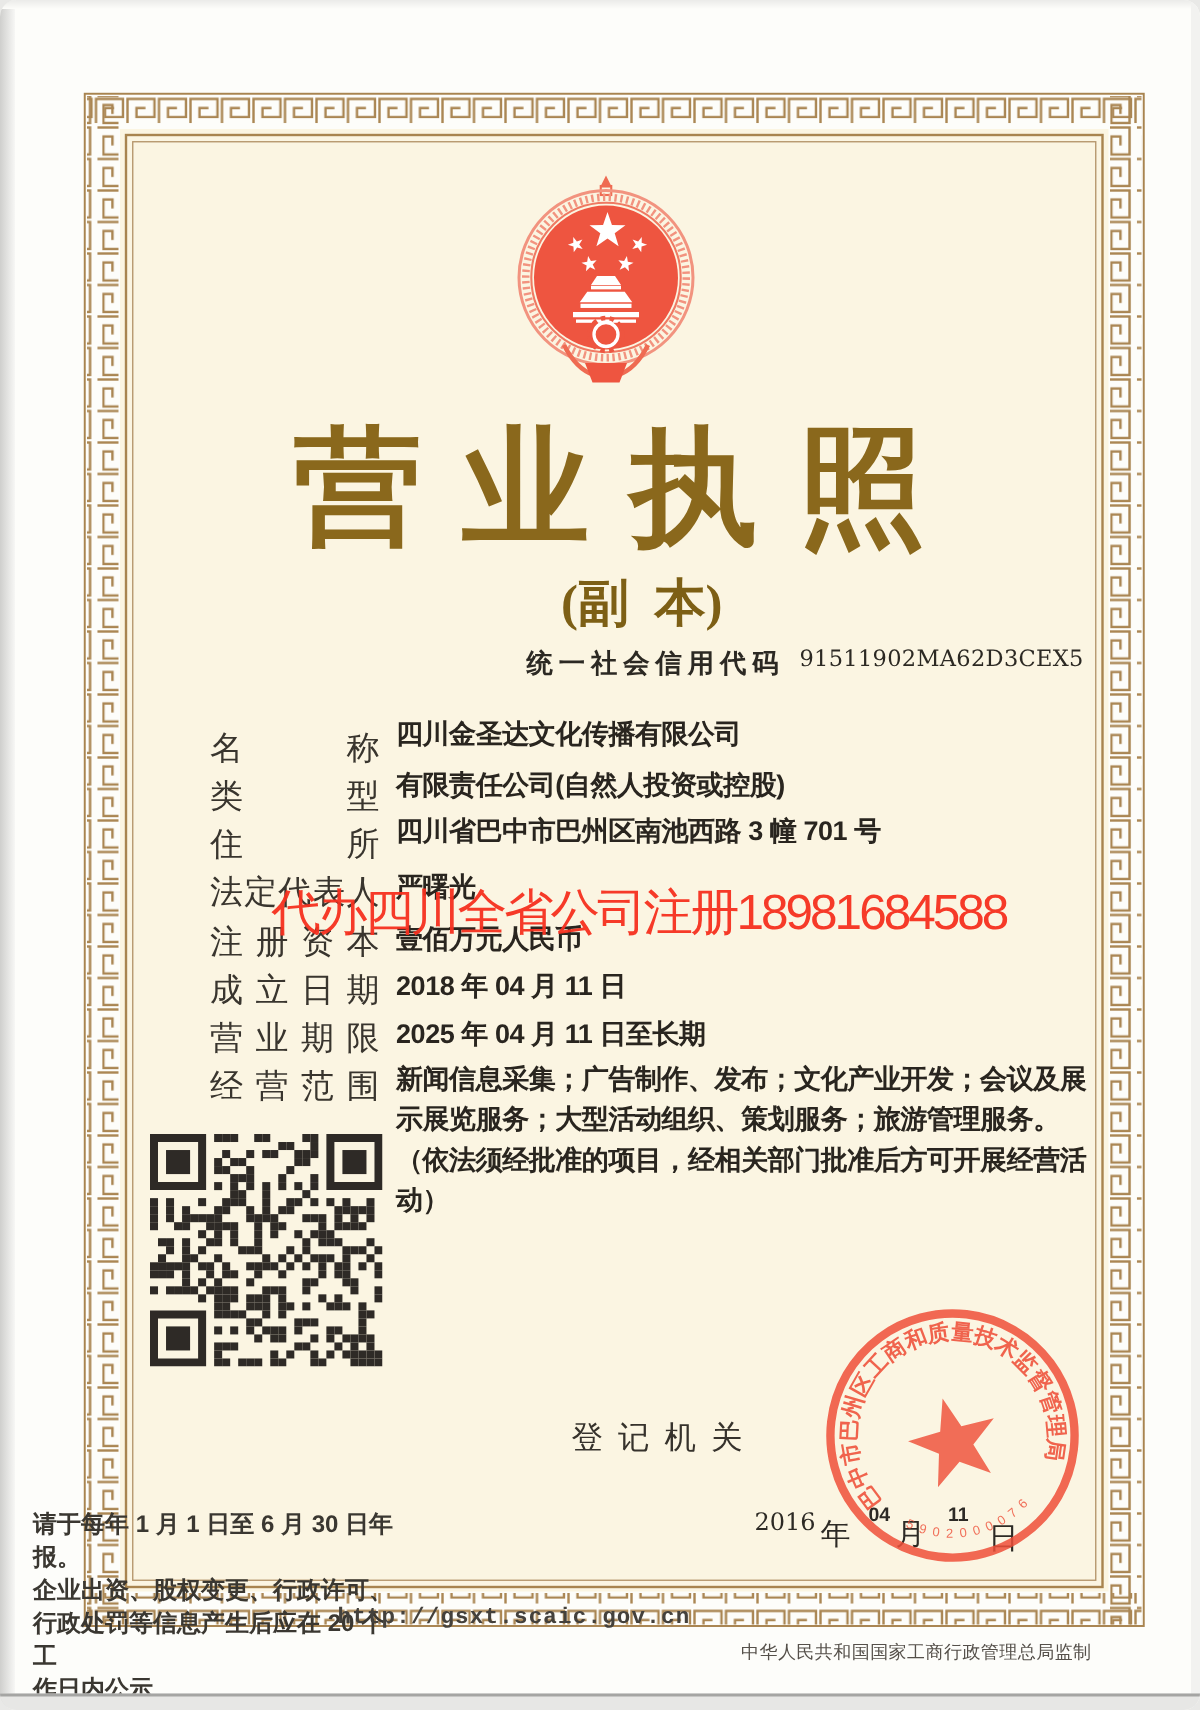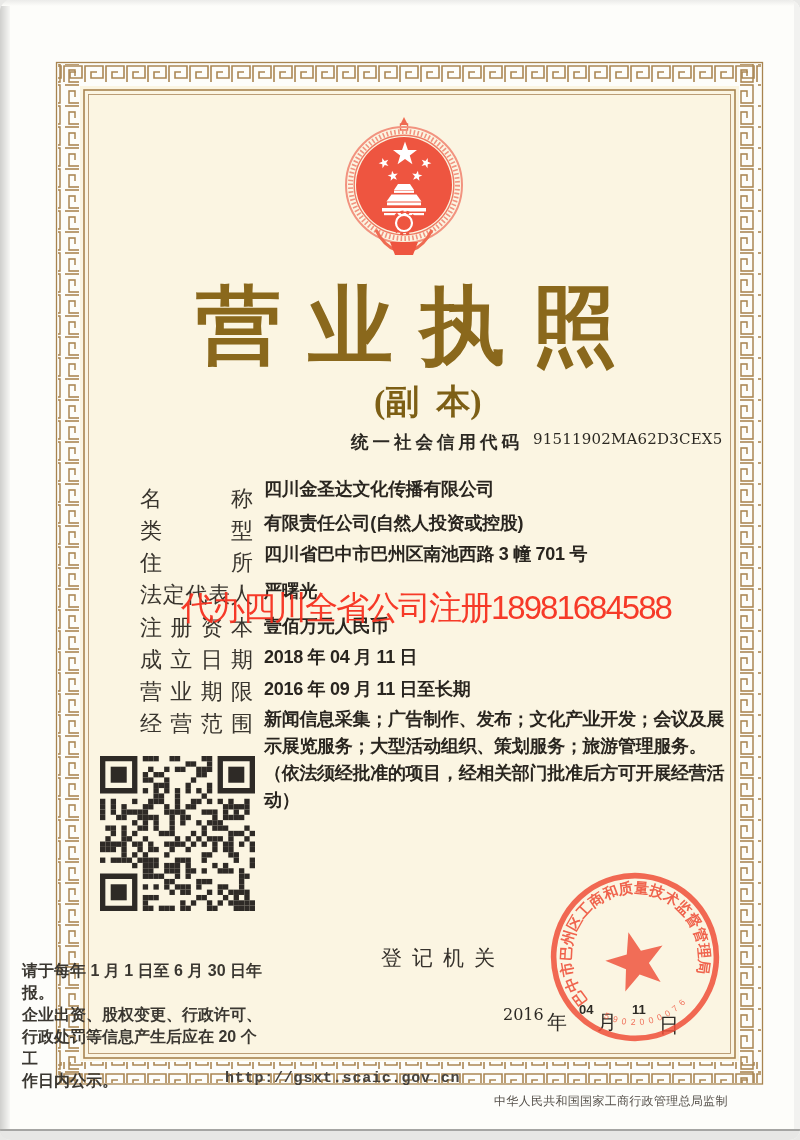--- a/index.html
+++ b/index.html
@@ -35,21 +35,21 @@
     color:#36322c;letter-spacing:10px;white-space:nowrap;}
   .d-year{position:absolute;left:503px;top:1005px;font-size:16px;
     font-family:"DejaVu Serif",serif;color:#2d2a25;}
   .d-u1{position:absolute;left:547px;top:1009px;font-size:20px;color:#2d2a25;}
   .d-month{position:absolute;left:579px;top:1002px;font-size:13px;font-weight:700;color:#2d2a25;}
   .d-u2{position:absolute;left:597px;top:1009px;font-size:20px;color:#2d2a25;}
   .d-day{position:absolute;left:632px;top:1002px;font-size:13px;font-weight:700;color:#2d2a25;}
   .d-u3{position:absolute;left:659px;top:1012px;font-size:20px;color:#2d2a25;}
   .seal{position:absolute;left:546px;top:868px;width:178px;height:178px;
     transform:rotate(-15deg);z-index:7;}
-  .notice{position:absolute;left:22px;top:960px;width:250px;font-size:16px;font-weight:600;
+  .notice{position:absolute;left:22px;top:1006px;width:250px;font-size:16px;font-weight:600;
     color:#3a3731;line-height:22px;z-index:6;}
   .site-url{position:absolute;left:225px;top:1070px;font-size:15px;font-weight:700;
     color:#44413c;font-family:"Liberation Mono",monospace;letter-spacing:0.8px;z-index:6;white-space:nowrap;}
   .site-label{position:absolute;left:53px;top:1092px;font-size:17px;color:#98948a;
     letter-spacing:0.5px;white-space:nowrap;z-index:6;}
   .supervisor{position:absolute;left:494px;top:1093px;font-size:12px;color:#55504a;
     font-family:Liberation Mono, monospace;letter-spacing:0.3px;white-space:nowrap;z-index:6;text-align:center;}
 </style>
 </head>
 <body>
@@ -125,21 +125,21 @@
     <div class="flabel" style="top:583px">法定代表人</div>
     <div class="fvalue" style="top:578px">严曙光</div>
 
     <div class="flabel" style="top:616px">注册资本</div>
     <div class="fvalue" style="top:613px">壹佰万元人民币</div>
 
     <div class="flabel" style="top:648px">成立日期</div>
     <div class="fvalue" style="top:644px">2018 年 04 月 11 日</div>
 
     <div class="flabel" style="top:680px">营业期限</div>
-    <div class="fvalue" style="top:676px">2016 年 09 月 11 日至长期</div>
+    <div class="fvalue" style="top:676px">2025 年 04 月 11 日至长期</div>
 
     <div class="flabel" style="top:712px">经营范围</div>
     <div class="fvalue" style="top:706px">新闻信息采集；广告制作、发布；文化产业开发；会议及展示展览服务；大型活动组织、策划服务；旅游管理服务。（依法须经批准的项目，经相关部门批准后方可开展经营活动）</div>
 
     <svg class="qr" id="qr-svg" width="155" height="155" viewBox="0 0 29 29">
         <g fill="#2e2a26">
           <g transform="translate(0 0)">
             <path d="M0 0 h7 v7 h-7 z M1 1 v5 h5 v-5 z" fill-rule="evenodd"></path>
             <rect x="2" y="2" width="3" height="3"></rect>
           </g>

